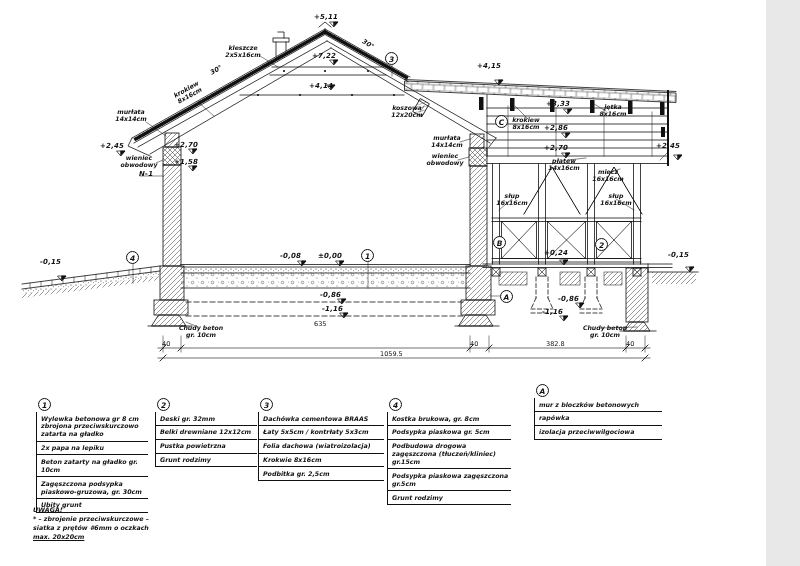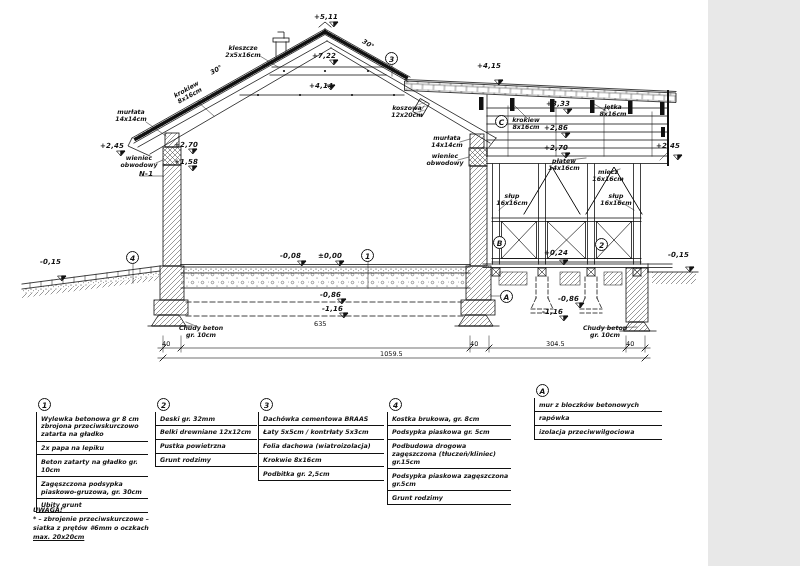--- a/index.html
+++ b/index.html
@@ -1,16 +1,16 @@
 <!DOCTYPE html>
 <html><head>
 <meta charset="utf-8">
 <style>
   html,body{margin:0;padding:0;background:#e8e8e8;}
-  .page{position:relative;width:708px;height:566px;background:#ffffff;overflow:hidden;
+  .page{position:relative;width:766px;height:566px;background:#ffffff;overflow:hidden;
         font-family:"DejaVu Sans",sans-serif;color:#111;}
   svg{position:absolute;left:0;top:0;}
   .lvl{position:absolute;font:italic bold 7px "DejaVu Sans",sans-serif;white-space:nowrap;letter-spacing:.2px;}
   .ang{position:absolute;font:italic bold 6.5px "DejaVu Sans",sans-serif;white-space:nowrap;}
   .comp{position:absolute;font:italic bold 6.2px "DejaVu Sans",sans-serif;text-align:center;line-height:1.2;white-space:nowrap;}
   .comp span{display:block;}
   .dim{position:absolute;font:6.5px "DejaVu Sans",sans-serif;white-space:nowrap;}
   .circ{position:absolute;width:13px;height:13px;border:1px solid #111;border-radius:50%;
         font:italic bold 7.5px/13px "DejaVu Sans",sans-serif;text-align:center;background:#fff;box-sizing:border-box;}
   .rotl{transform:rotate(-29deg);} .rotr{transform:rotate(31deg);}
@@ -319,21 +319,21 @@
 <div class="circ" style="left:495px;top:115px">C</div>
 <div class="circ" style="left:493px;top:236px">B</div>
 <div class="circ" style="left:595px;top:238px">2</div>
 <div class="circ" style="left:361px;top:249px">1</div>
 <div class="circ" style="left:126px;top:251px">4</div>
 <div class="circ" style="left:500px;top:290px">A</div>
 
 <span class="dim" style="left:162px;top:340px">40</span>
 <span class="dim" style="left:314px;top:320px">635</span>
 <span class="dim" style="left:470px;top:340px">40</span>
-<span class="dim" style="left:546px;top:340px">304.5</span>
+<span class="dim" style="left:546px;top:340px">382.8</span>
 <span class="dim" style="left:626px;top:340px">40</span>
 <span class="dim" style="left:380px;top:350px">1059.5</span>
 
 <div class="leg" style="left:36px;top:405px;width:112px">
   <div class="circ leg-circ">1</div>
   <div class="leg-box">
     <div class="leg-row">Wylewka betonowa gr 8 cm zbrojona przeciwskurczowo zatarta na gładko</div>
     <div class="leg-row">2x papa na lepiku</div>
     <div class="leg-row">Beton zatarty na gładko gr. 10cm</div>
     <div class="leg-row">Zagęszczona podsypka piaskowo-gruzowa, gr. 30cm</div>

